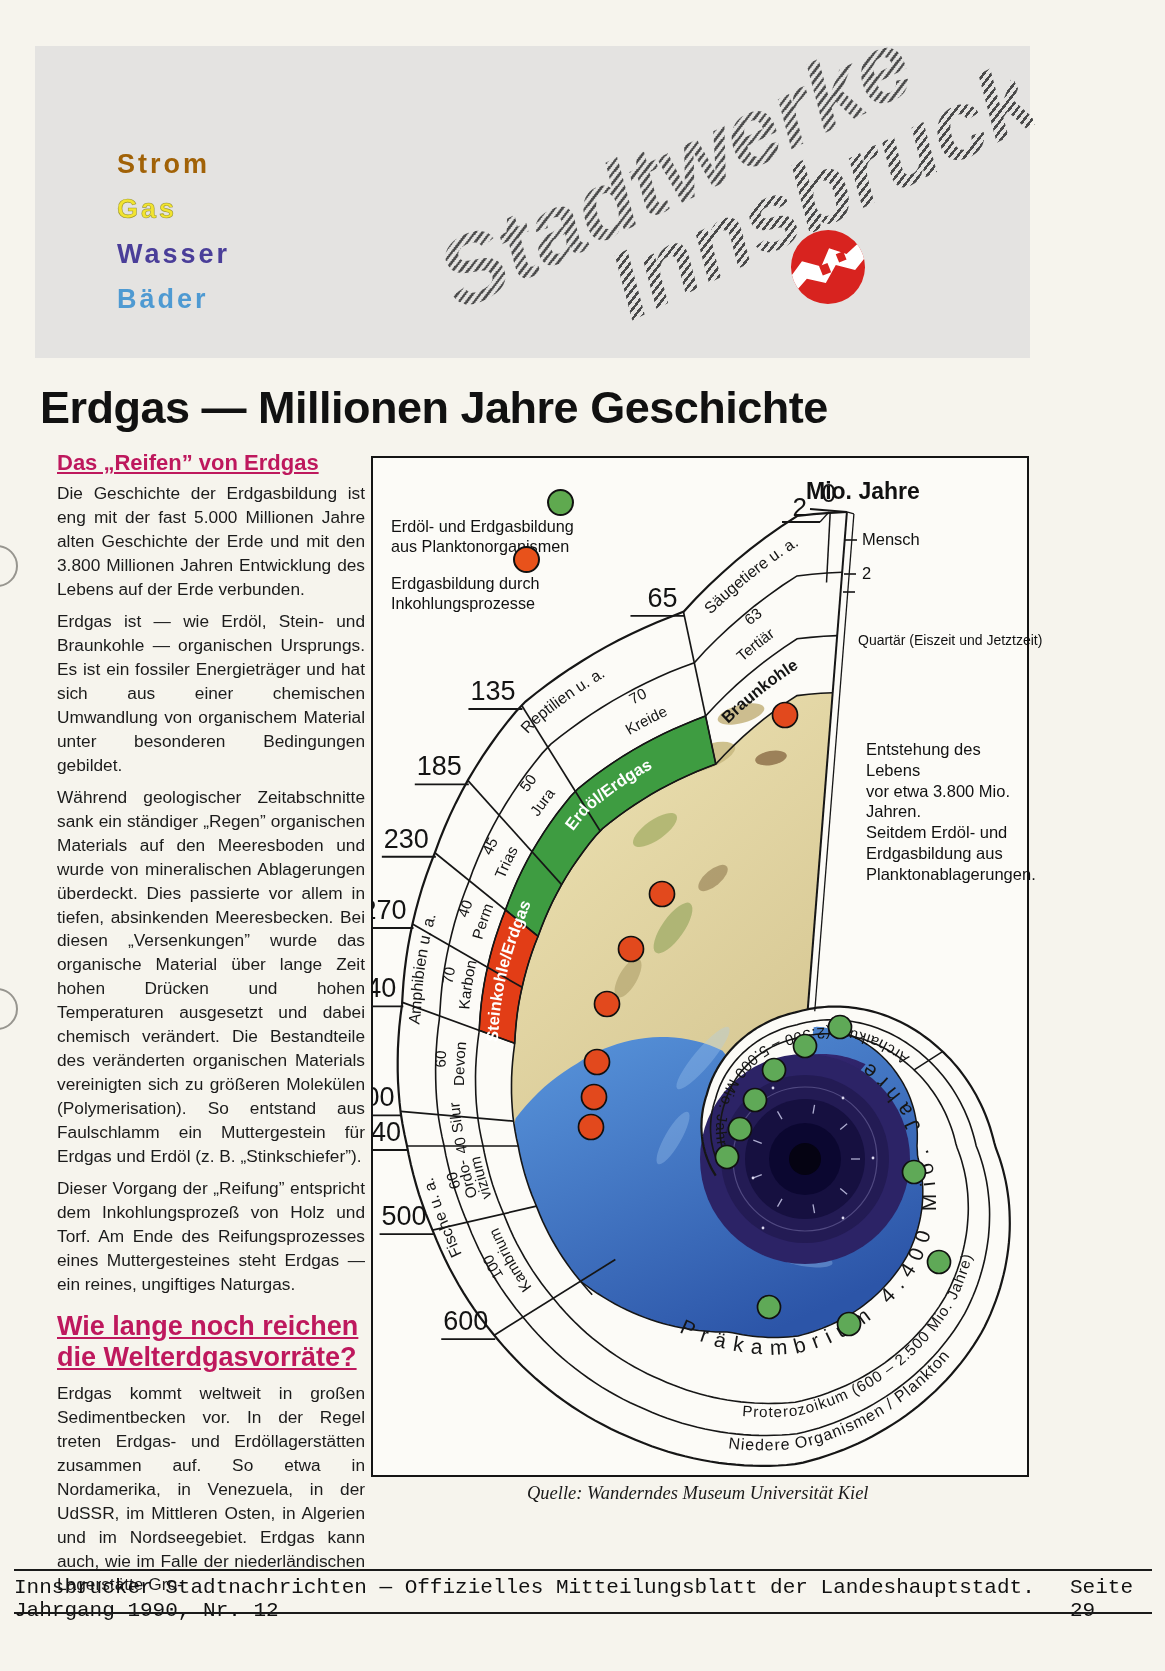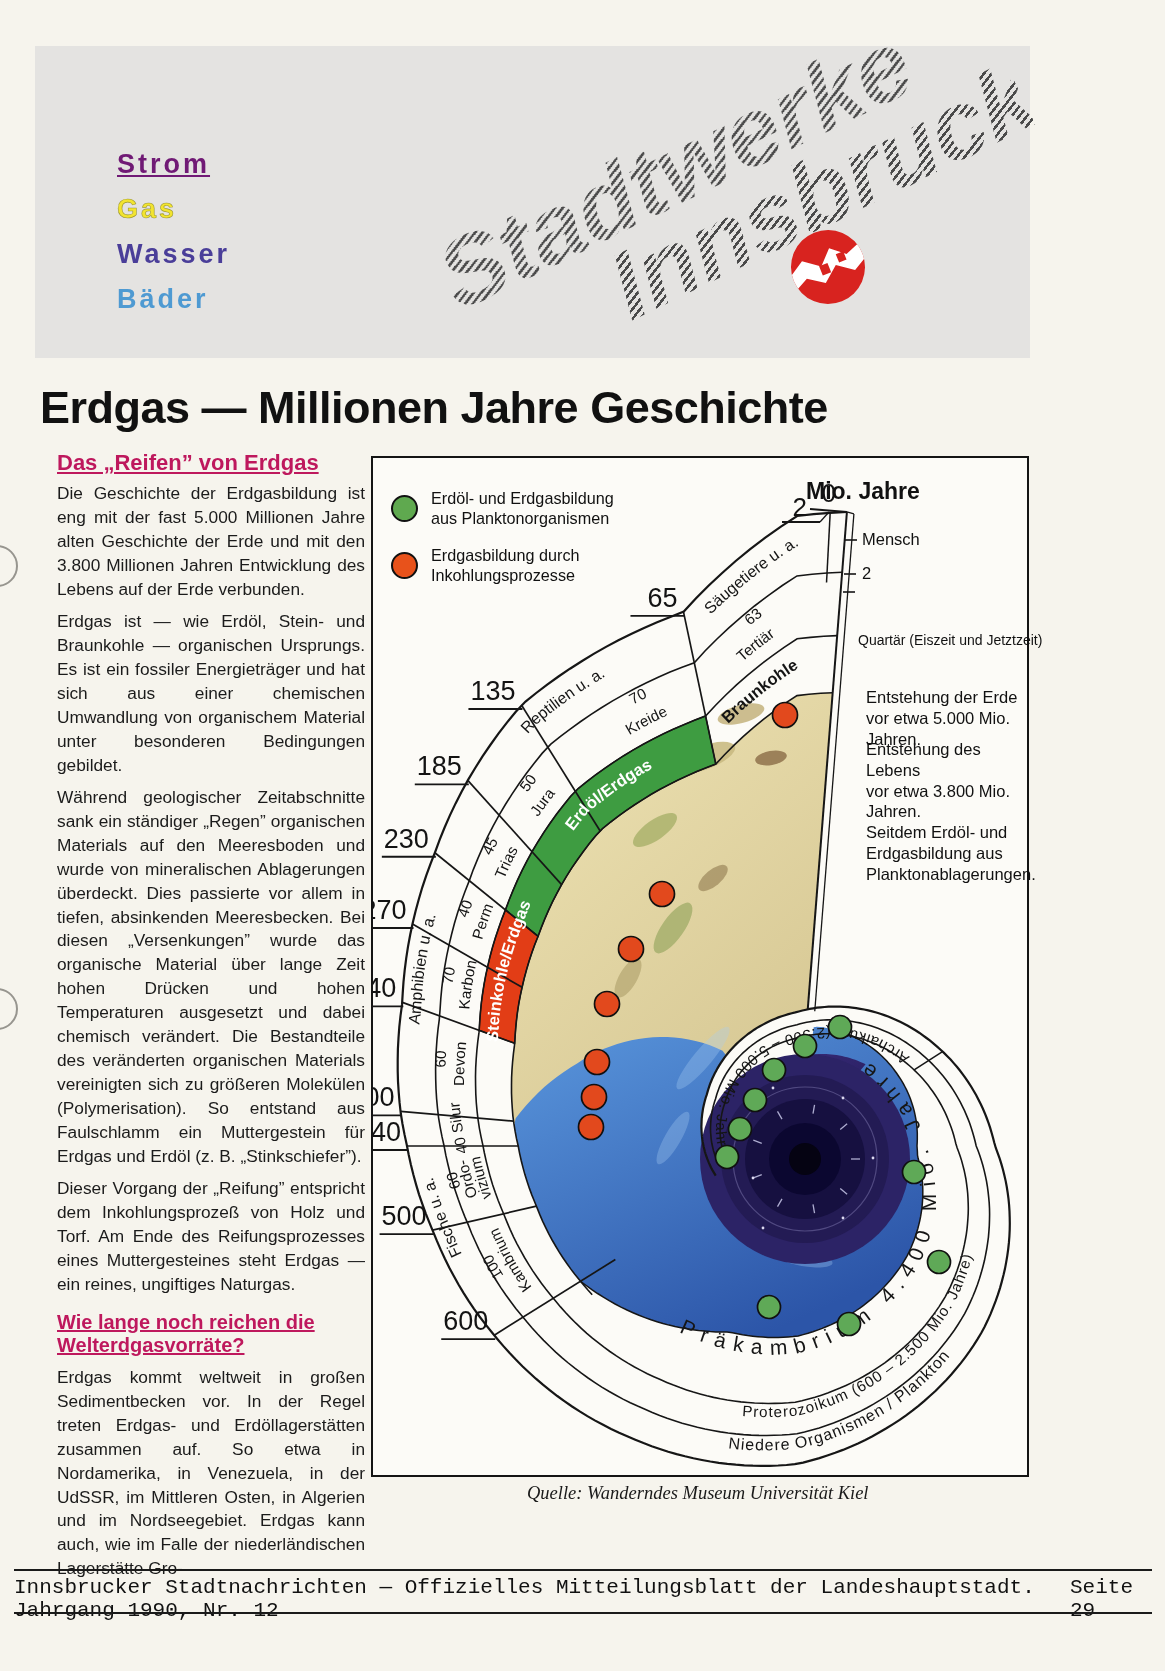--- a/index.html
+++ b/index.html
@@ -20,30 +20,30 @@
   .wm-line2{margin-left:150px;}
   #logo{left:752px;top:180px;width:82px;height:82px;}
 
   
   #main-title{left:40px;top:382px;width:990px;text-align:left;font-size:45px;font-weight:700;
               letter-spacing:-.5px;color:#111;}
 
   
   #column{left:57px;top:450px;width:308px;}
   #column h3{font-size:22px;font-weight:700;margin:0 0 7px 0;line-height:1.15;color:#be185d;text-decoration:underline;}
-  #column h3.second{margin-top:14px;margin-bottom:9px;font-size:20px;}
+  #column h3.second{margin-top:14px;margin-bottom:9px;font-size:27px;}
   #column p{font-size:17.3px;line-height:1.385;text-align:justify;margin:0 0 8px 0;}
   .punch{position:absolute;width:38px;height:38px;border:2.5px solid #97958f;border-radius:50%;
          left:-24px;background:transparent;}
 
   
   #panel{left:371px;top:456px;width:658px;height:1021px;background:#fcfbf7;border:2.5px solid #141414;
          box-sizing:border-box;}
   #spiral-svg{position:absolute;left:0;top:0;}
-  .legend-item{position:absolute;display:flex;gap:13px;align-items:center;}
+  .legend-item{position:absolute;display:flex;align-items:flex-end;flex-direction:column;}
   .legend-dot{width:23px;height:23px;border:2px solid #111;border-radius:50%;flex:0 0 auto;margin-top:1px;}
   .legend-text{font-size:16.2px;line-height:1.24;font-weight:500;color:#111;}
   #mio-jahre{left:433px;top:20px;font-size:23px;font-weight:700;color:#111;}
   .side-label{position:absolute;font-size:16.5px;color:#111;white-space:nowrap;}
   #side-quartaer{font-size:14px;margin-top:48px;}
   .ann{position:absolute;font-size:16.5px;line-height:1.26;color:#111;}
 
   
   #source-line{left:527px;top:1483px;font-family:"Liberation Serif",serif;font-style:italic;
                font-size:18.5px;color:#1a1a1a;}
@@ -55,21 +55,21 @@
 <body>
 
 <div id="page">
 
   <div class="abs" id="header-box">
     <div class="abs" id="watermark">
       <div class="wm-line">Stadtwerke</div>
       <div class="wm-line wm-line2">Innsbruck</div>
     </div>
     <div class="abs" id="services">
-      <div class="service" style="color: #701a75; text-decoration: underline;">Strom</div>
+      <div class="service" style="color: #a16207;">Strom</div>
       <div class="service" style="color: rgb(242, 228, 48); -webkit-text-stroke: 0.6px rgba(90, 90, 0, 0.55);">Gas</div>
       <div class="service" style="color: rgb(74, 62, 153);">Wasser</div>
       <div class="service" style="color: rgb(78, 154, 210);">Bäder</div>
     </div>
     <div class="abs" id="logo">
       <svg width="82" height="82" viewBox="-41 -41 82 82">
         <g transform="rotate(-22)">
           <clipPath id="logoclip">
               <circle cx="0" cy="0" r="37"></circle>
             </clipPath>
@@ -296,24 +296,20 @@
         <div>Inkohlungsprozesse</div>
       </div>
     </div>
 
     <div class="abs" id="mio-jahre">Mio. Jahre</div>
 
     <div class="side-label" style="left:489px;top:72px">Mensch</div>
     <div class="side-label" style="left:489px;top:106px">2</div>
     <div class="side-label" id="side-quartaer" style="left:485px;top:126px">Quartär (Eiszeit und Jetztzeit)</div>
 
-    <div class="ann" style="left:493px;top:229px">
-      <div>Entstehung der Erde</div>
-      <div>vor etwa 5.000 Mio. Jahren.</div>
-    </div>
     <div class="ann" style="left:493px;top:281px">
       <div>Entstehung des Lebens</div>
       <div>vor etwa 3.800 Mio. Jahren.</div>
       <div>Seitdem Erdöl- und</div>
       <div>Erdgasbildung aus</div>
       <div>Planktonablagerungen.</div>
     </div>
   </div>
 
   <div class="abs" id="source-line">Quelle: Wanderndes Museum Universität Kiel</div>

